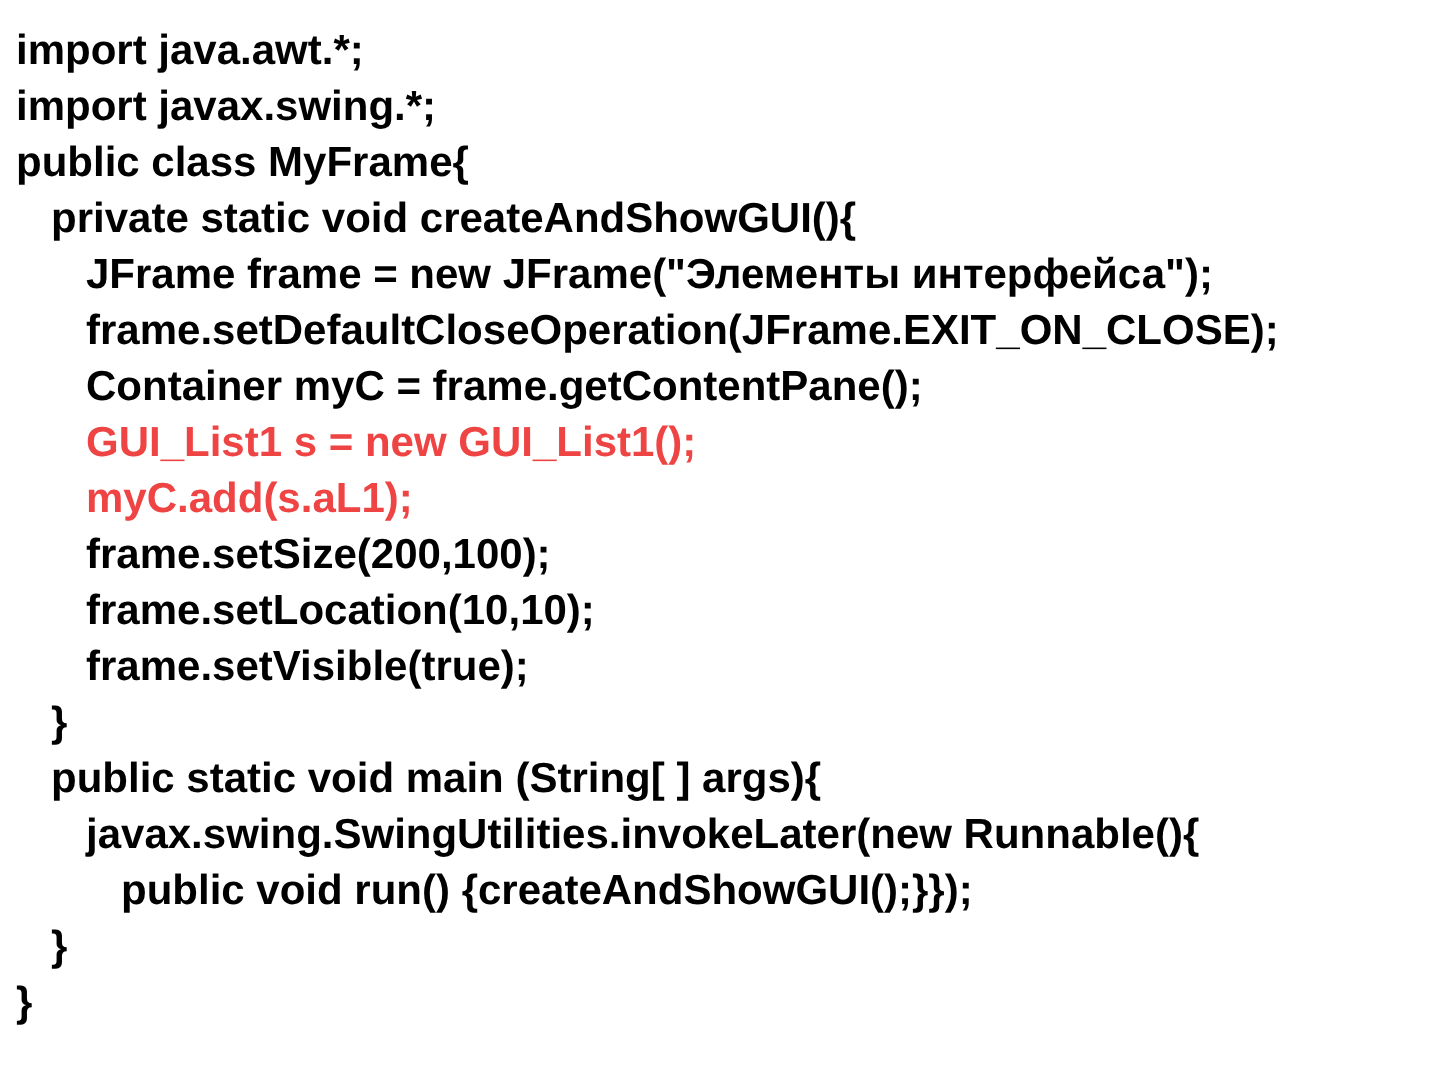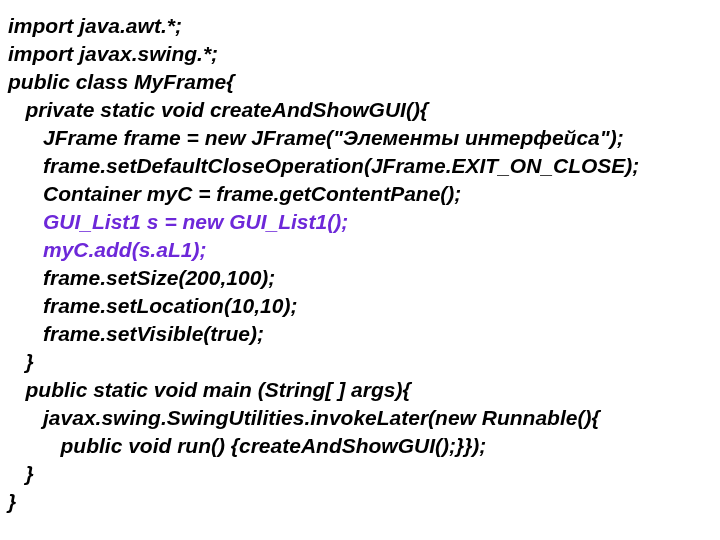--- a/index.html
+++ b/index.html
@@ -13,22 +13,21 @@
     font-size: 21px;
     line-height: 28px;
     color: #000000;
   }
   .page {
     padding: 12px 8px;
     white-space: pre;
   }
   .code-line {
     display: block;
-    font-style: italic;
   }
   .hl {
-    color: #6d28d9;
+    color: #ef4444;
   }
 </style>
 </head>
 <body>
 
 <div class="page" id="code-container"><span class="code-line">import java.awt.*;</span><span class="code-line">import javax.swing.*;</span><span class="code-line">public class MyFrame{</span><span class="code-line">   private static void createAndShowGUI(){</span><span class="code-line">      JFrame frame = new JFrame("Элементы интерфейса");</span><span class="code-line">      frame.setDefaultCloseOperation(JFrame.EXIT_ON_CLOSE);</span><span class="code-line">      Container myC = frame.getContentPane();</span><span class="code-line hl">      GUI_List1 s = new GUI_List1();</span><span class="code-line hl">      myC.add(s.aL1);</span><span class="code-line">      frame.setSize(200,100);</span><span class="code-line">      frame.setLocation(10,10);</span><span class="code-line">      frame.setVisible(true);</span><span class="code-line">   }</span><span class="code-line">   public static void main (String[ ] args){</span><span class="code-line">      javax.swing.SwingUtilities.invokeLater(new Runnable(){</span><span class="code-line">         public void run() {createAndShowGUI();}});</span><span class="code-line">   }</span><span class="code-line">}</span></div>
 
 </body></html>

